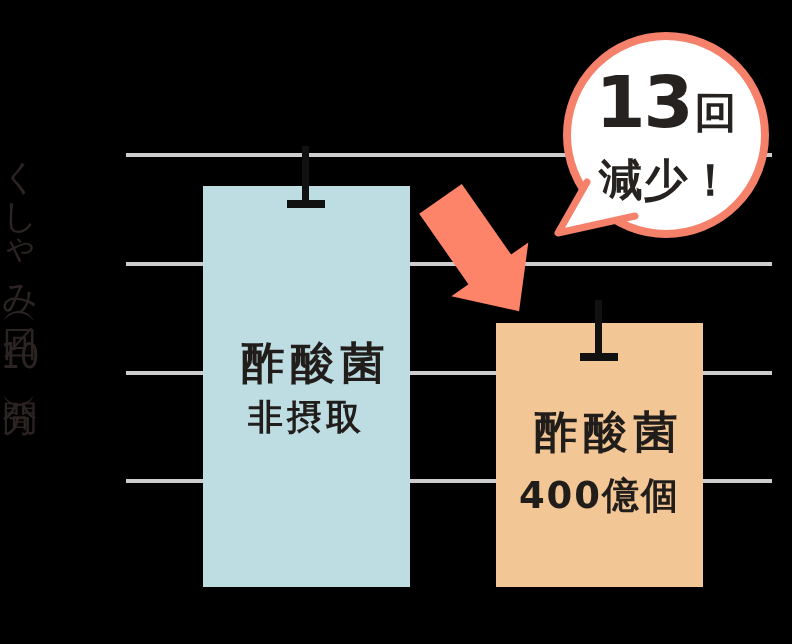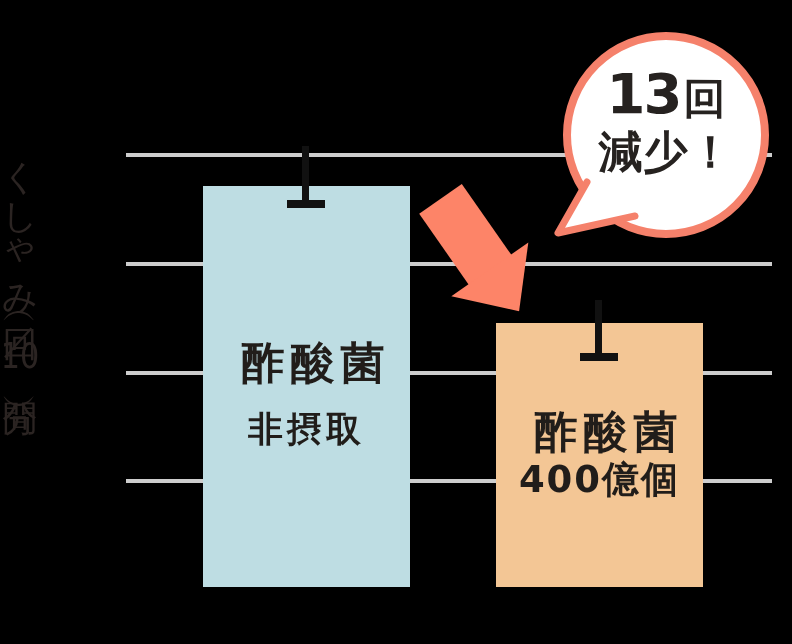--- a/index.html
+++ b/index.html
@@ -17,23 +17,23 @@
   
   .grid{position:absolute;left:126px;width:646px;height:4px;background:#cdcdcd;z-index:1;}
   .g1{top:153px}.g2{top:262px}.g3{top:371px}.g4{top:479px}
   
   .bar{position:absolute;width:207px;z-index:2;text-align:center;}
   .bar-blue{left:203px;top:186px;height:401px;background:#bedde3;}
   .bar-orange{left:496px;top:323px;height:264px;background:#f3c695;}
   .bar .l1{position:absolute;width:100%;font-size:44px;font-weight:bold;letter-spacing:6px;color:#211d1a;margin-left:9px;}
   .bar .l2{position:absolute;width:100%;font-size:35px;font-weight:bold;letter-spacing:4px;color:#211d1a;}
   .bar-blue .l1{top:148px;}
-  .bar-blue .l2{top:220px;}
+  .bar-blue .l2{top:208px;}
   .bar-orange .l1{top:80px;}
-  .bar-orange .l2{top:132px;font-size:37px;letter-spacing:2px;}
+  .bar-orange .l2{top:148px;font-size:37px;letter-spacing:2px;}
   
   .err{position:absolute;z-index:3;}
   .err .stem{position:absolute;background:#111;width:7px;}
   .err .cap{position:absolute;background:#111;height:8px;width:38px;}
   .err-blue{left:287px;top:146px;width:38px;height:62px;}
   .err-blue .stem{left:15px;top:0;height:60px;}
   .err-blue .cap{left:0;top:54px;}
   .err-orange{left:580px;top:300px;width:38px;height:61px;}
   .err-orange .stem{left:15px;top:0;height:59px;}
   .err-orange .cap{left:0;top:53px;}
@@ -41,23 +41,23 @@
   .arrow{position:absolute;left:479px;top:172px;width:137px;height:94px;
     transform:rotate(55deg);transform-origin:0 0;z-index:4;}
   .arrow .shaft{position:absolute;left:0;top:21px;width:87px;height:52px;background:#fd8468;}
   .arrow .head{position:absolute;left:86px;top:0;width:0;height:0;
     border-top:47px solid transparent;border-bottom:47px solid transparent;border-left:51px solid #fd8468;}
   
   .bubble{position:absolute;left:563px;top:32px;width:206px;height:206px;box-sizing:border-box;
     background:#fff;border:8px solid #f5816b;border-radius:50%;z-index:5;
     display:flex;flex-direction:column;align-items:center;color:#262220;}
   .bubble .line1{display:flex;align-items:baseline;margin-top:26px;gap:3px;}
-  .bubble .big{font-size:56px;font-weight:bold;letter-spacing:-2px;line-height:1;text-align:center;}
+  .bubble .big{font-size:72px;font-weight:bold;letter-spacing:-2px;line-height:1;text-align:center;}
   .bubble .unit{font-size:42px;font-weight:bold;line-height:1;}
-  .bubble .line2{font-size:44px;font-weight:bold;letter-spacing:1px;margin-top:8px;line-height:1;}
+  .bubble .line2{font-size:44px;font-weight:bold;letter-spacing:1px;margin-top:20px;line-height:1;}
   .tail{position:absolute;left:545px;top:178px;z-index:6;}
 </style>
 </head>
 <body>
 
 <div class="stage">
 
   <div class="y-label"><span>くしゃみ（回／</span><span class="tcy">10</span><span>分間）</span></div>
 
   <div class="grid g1"></div>

